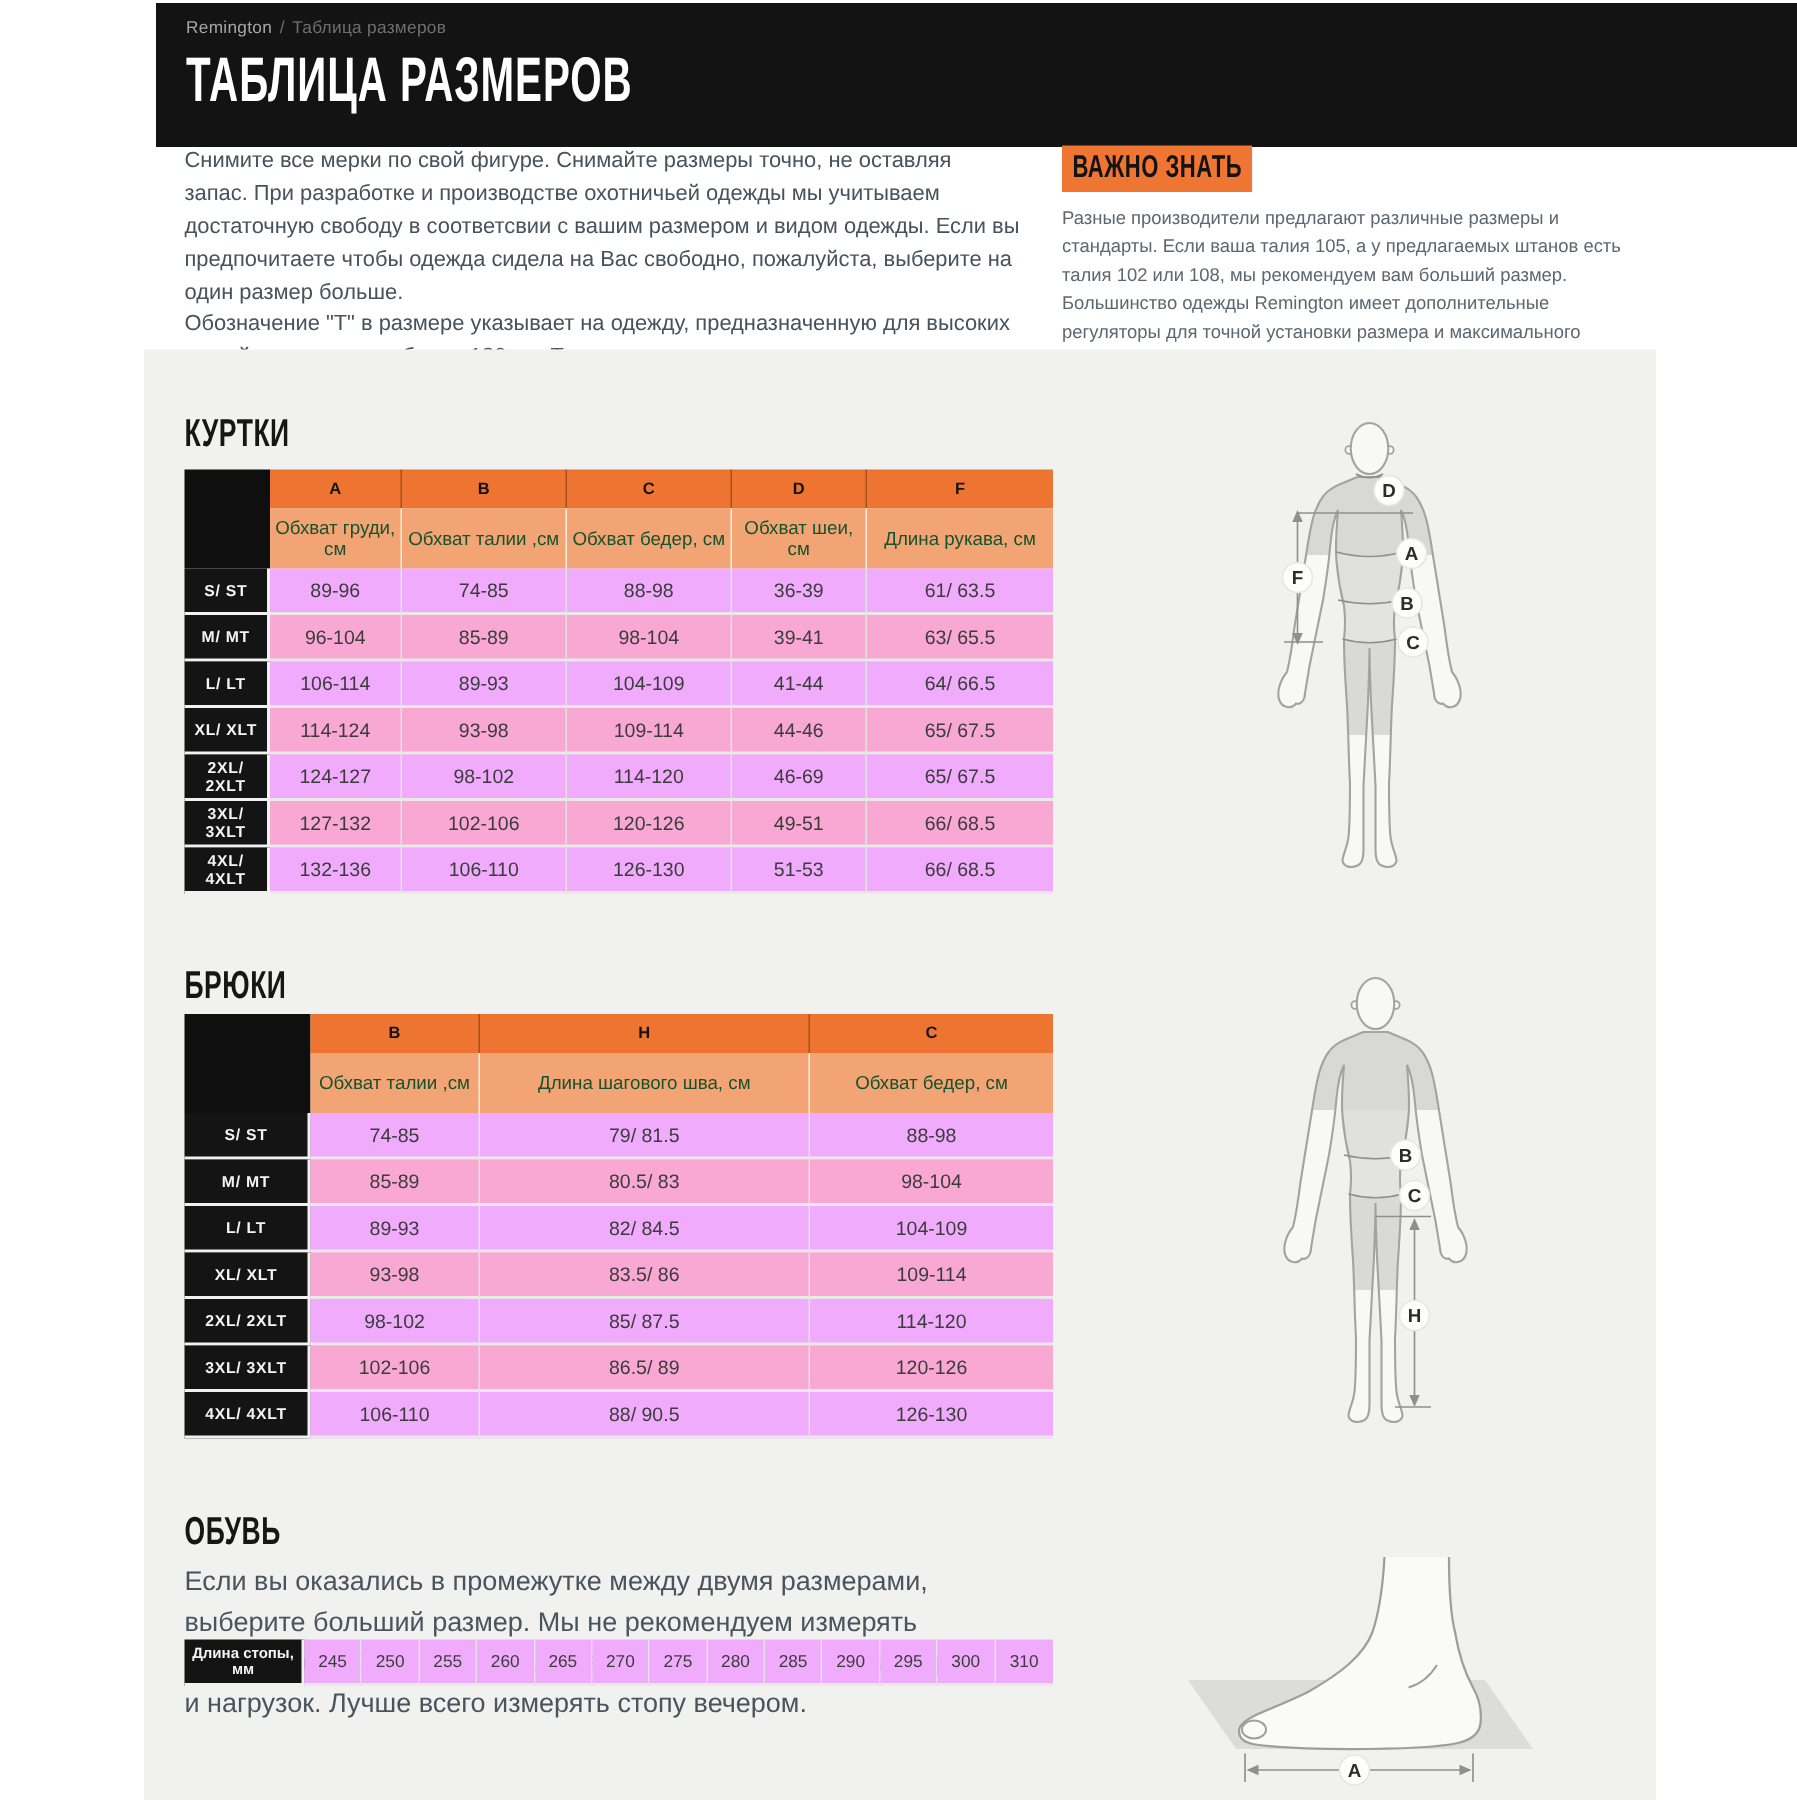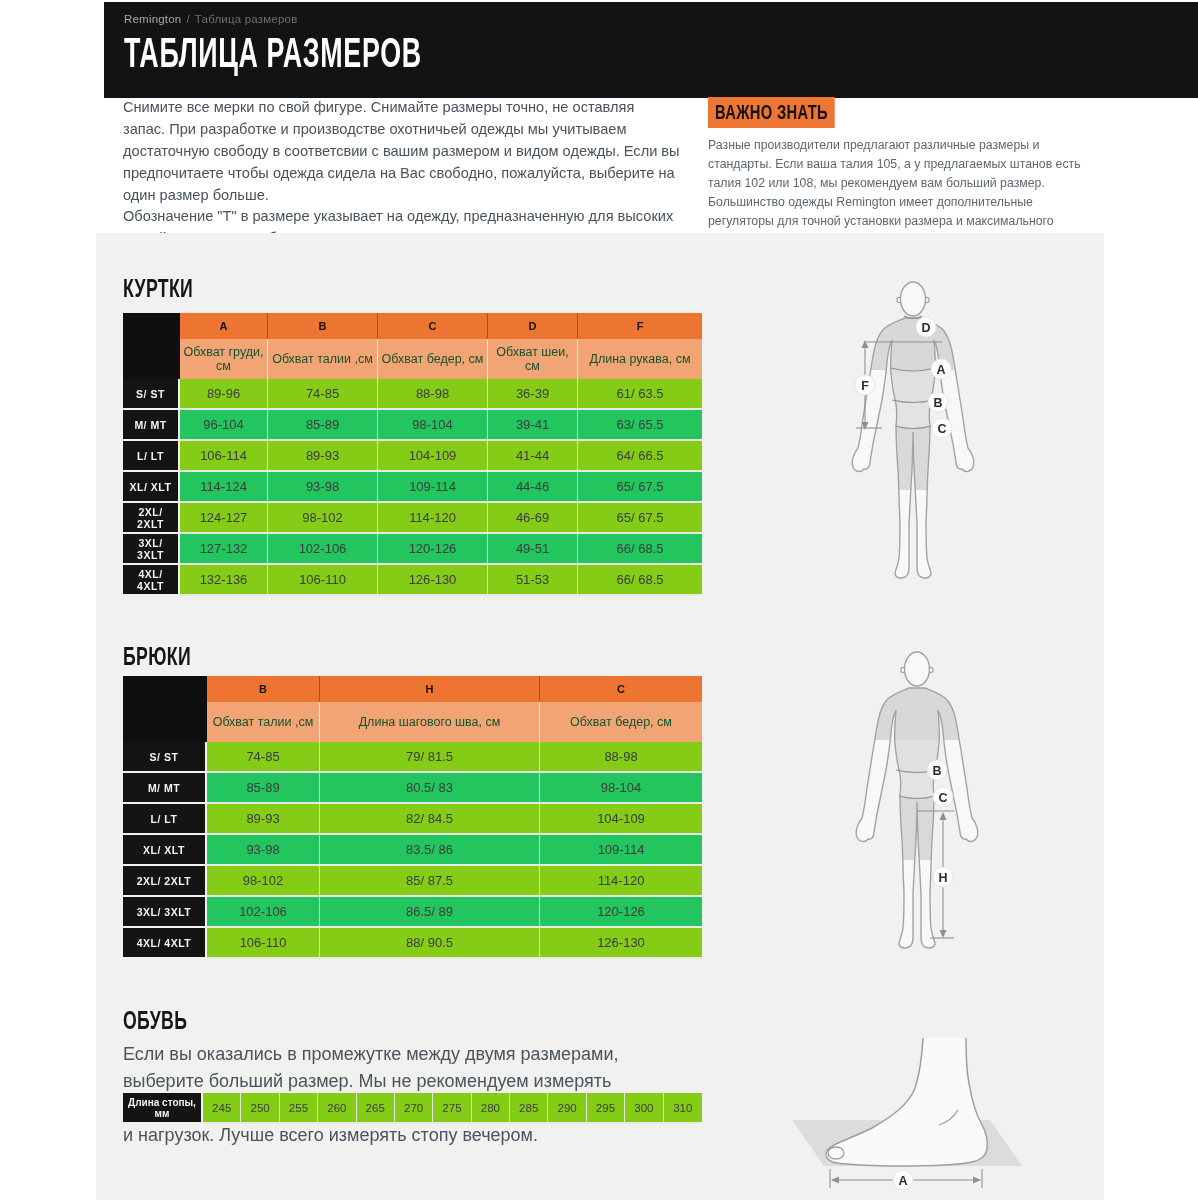--- a/index.html
+++ b/index.html
@@ -53,22 +53,22 @@
             border-right:1px solid rgba(0,0,0,0.3);}
   th.letter:last-child{border-right:none;}
   th.measure{height:40px;background:#f3a475;color:#14532d;font-size:12.5px;font-weight:normal;
              border-right:1px solid rgba(255,255,255,0.8);}
   th.measure:last-child{border-right:none;}
   td.size{height:31px;background:#141414;color:#f4f4f4;font-size:10.5px;font-weight:bold;
           letter-spacing:.5px;border-bottom:2px solid #f1f1ef;border-right:2px solid #f1f1ef;}
   td.val{height:31px;color:#3c3c3c;font-size:13px;
          border-bottom:2px solid #e9e9e7;border-right:1px solid #e3e3e1;}
   td.val:last-child{border-right:none;}
-  tr.odd  td.val{background:#84cc16;}
-  tr.even td.val{background:#22c55e;}
+  tr.odd  td.val{background:#f0abfc;}
+  tr.even td.val{background:#f9a8d4;}
   table.shoes td.size{font-size:10px;letter-spacing:0;}
   table.shoes td.val{font-size:11.5px;}
 
   
   .fig{overflow:visible;}
   .fig text{font-family:"Liberation Sans","DejaVu Sans",sans-serif;font-size:12.5px;
             font-weight:bold;fill:#2c2c2a;text-anchor:middle;}
 </style>
 </head>
 <body>

